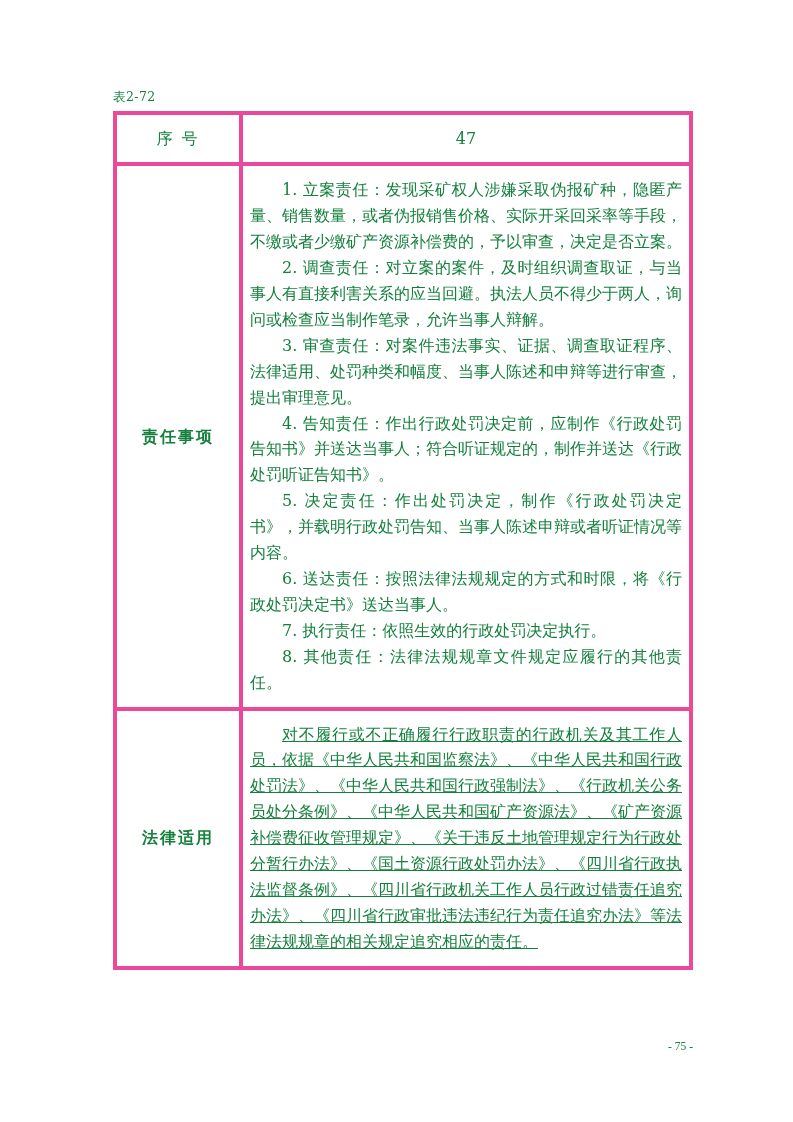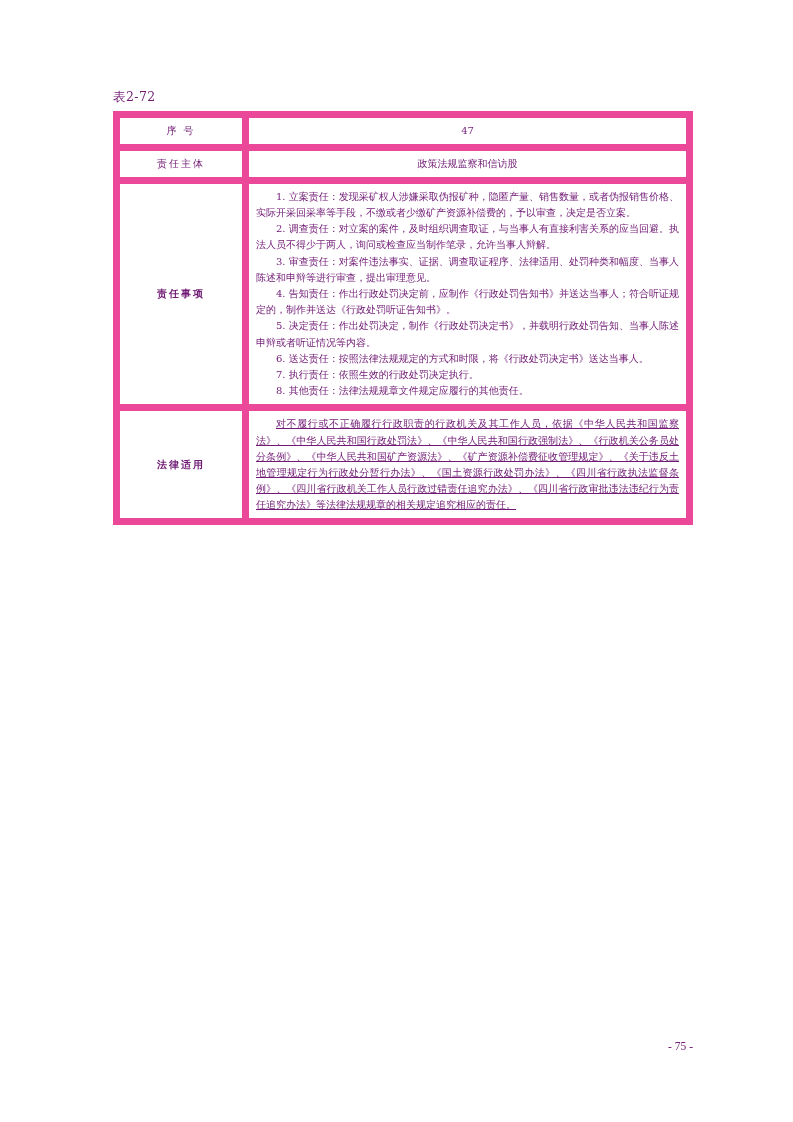--- a/index.html
+++ b/index.html
@@ -8,46 +8,46 @@
     background: #c8c8c8;
   }
   .page {
     width: 793px;
     height: 1122px;
     background: #ffffff;
     position: relative;
     margin: 0 auto;
     box-sizing: border-box;
     font-family: "DejaVu Serif", "Liberation Serif", serif;
-    color: #701a75;
+    color: #15803d;
     overflow: hidden;
   }
   .content {
     position: absolute;
     left: 113px;
     top: 88px;
     width: 580px;
   }
   .table-caption {
     font-size: 12.5px;
     line-height: 1.4;
     margin-bottom: 5px;
     letter-spacing: 0.4px;
   }
   table.doc-table {
     border-collapse: collapse;
     width: 580px;
     table-layout: fixed;
   }
   table.doc-table td {
-    border: 7px solid #ec4899;
+    border: 4px solid #ec4899;
     vertical-align: middle;
-    font-size: 10px;
+    font-size: 16px;
     line-height: 1.62;
-    padding: 5px 7px;
+    padding: 11px 7px;
   }
   td.label {
     width: 108px;
     text-align: center;
     letter-spacing: 2px;
     padding: 5px 2px;
   }
   td.value-center {
     text-align: center;
   }
@@ -88,24 +88,20 @@
 
     <div class="table-caption">表2-72</div>
 
     <table class="doc-table">
       <tbody>
         <tr>
           <td class="label">序  号</td>
           <td class="value-center">47</td>
         </tr>
         <tr>
-          <td class="label">责任主体</td>
-          <td class="value-center">政策法规监察和信访股</td>
-        </tr>
-        <tr>
           <td class="label tall">责任事项</td>
           <td class="value cellbody">
             <p class="para-hang">1. 立案责任：发现采矿权人涉嫌采取伪报矿种，隐匿产量、销售数量，或者伪报销售价格、实际开采回采率等手段，不缴或者少缴矿产资源补偿费的，予以审查，决定是否立案。</p>
             <p class="para-hang">2. 调查责任：对立案的案件，及时组织调查取证，与当事人有直接利害关系的应当回避。执法人员不得少于两人，询问或检查应当制作笔录，允许当事人辩解。</p>
             <p class="para-hang">3. 审查责任：对案件违法事实、证据、调查取证程序、法律适用、处罚种类和幅度、当事人陈述和申辩等进行审查，提出审理意见。</p>
             <p class="para-hang">4. 告知责任：作出行政处罚决定前，应制作《行政处罚告知书》并送达当事人；符合听证规定的，制作并送达《行政处罚听证告知书》。</p>
             <p class="para-hang">5. 决定责任：作出处罚决定，制作《行政处罚决定书》，并载明行政处罚告知、当事人陈述申辩或者听证情况等内容。</p>
             <p class="para-hang">6. 送达责任：按照法律法规规定的方式和时限，将《行政处罚决定书》送达当事人。</p>
             <p class="para-hang">7. 执行责任：依照生效的行政处罚决定执行。</p>
             <p class="para-hang">8. 其他责任：法律法规规章文件规定应履行的其他责任。</p>

